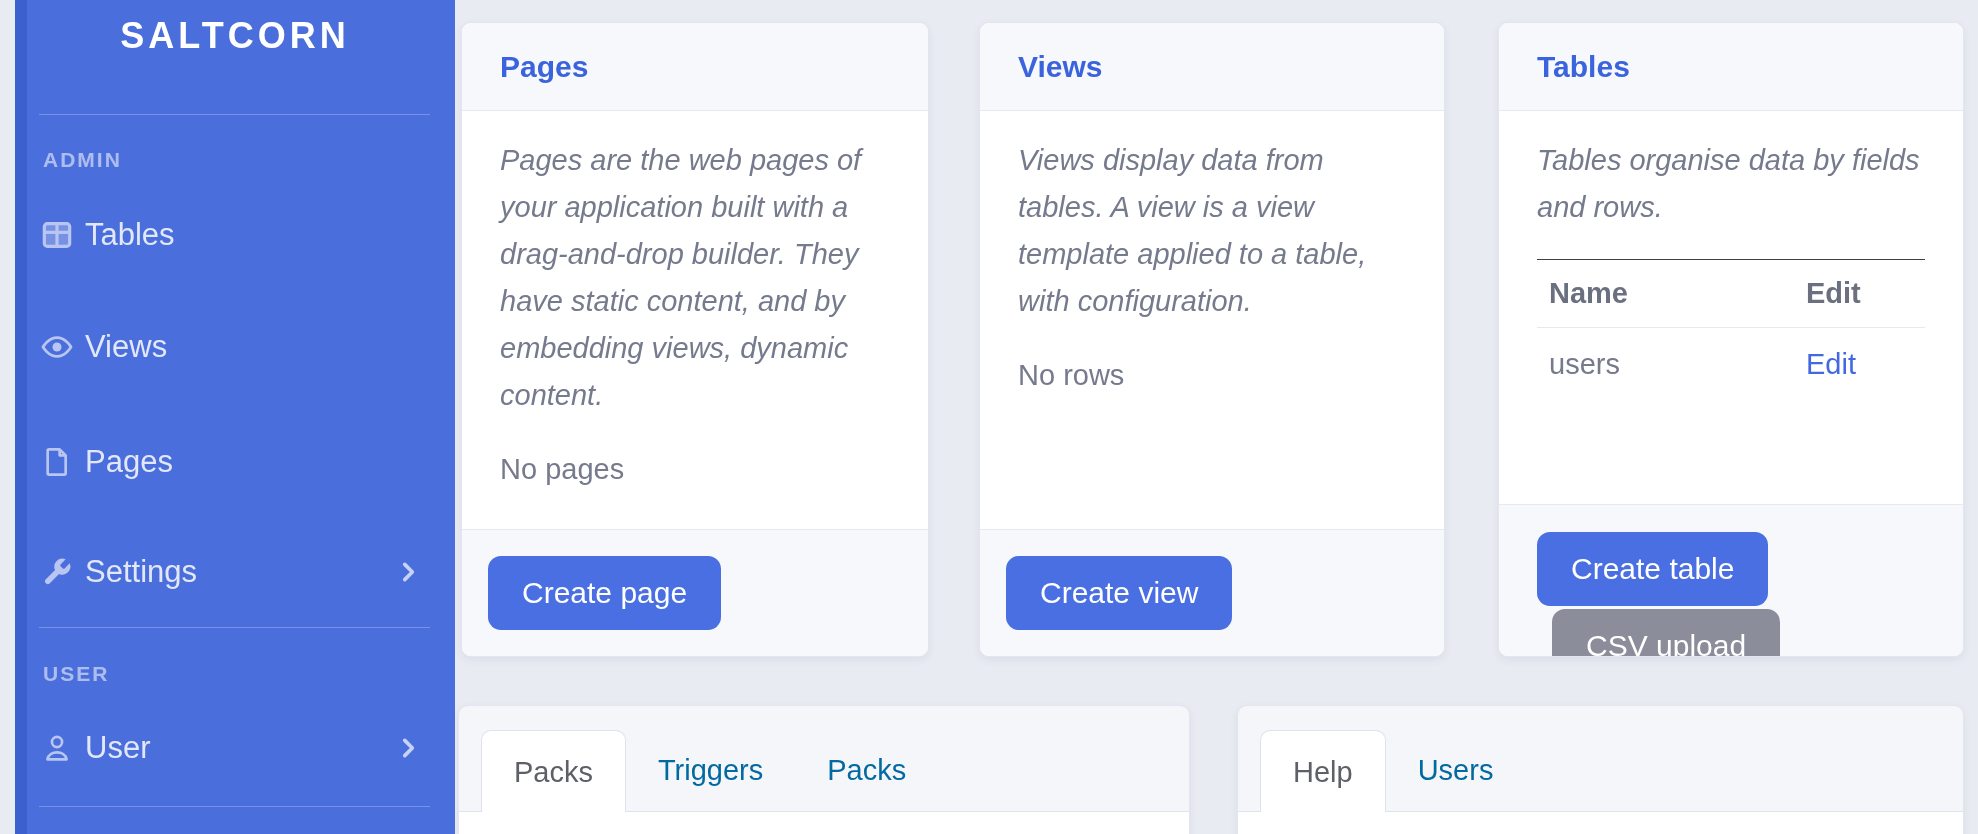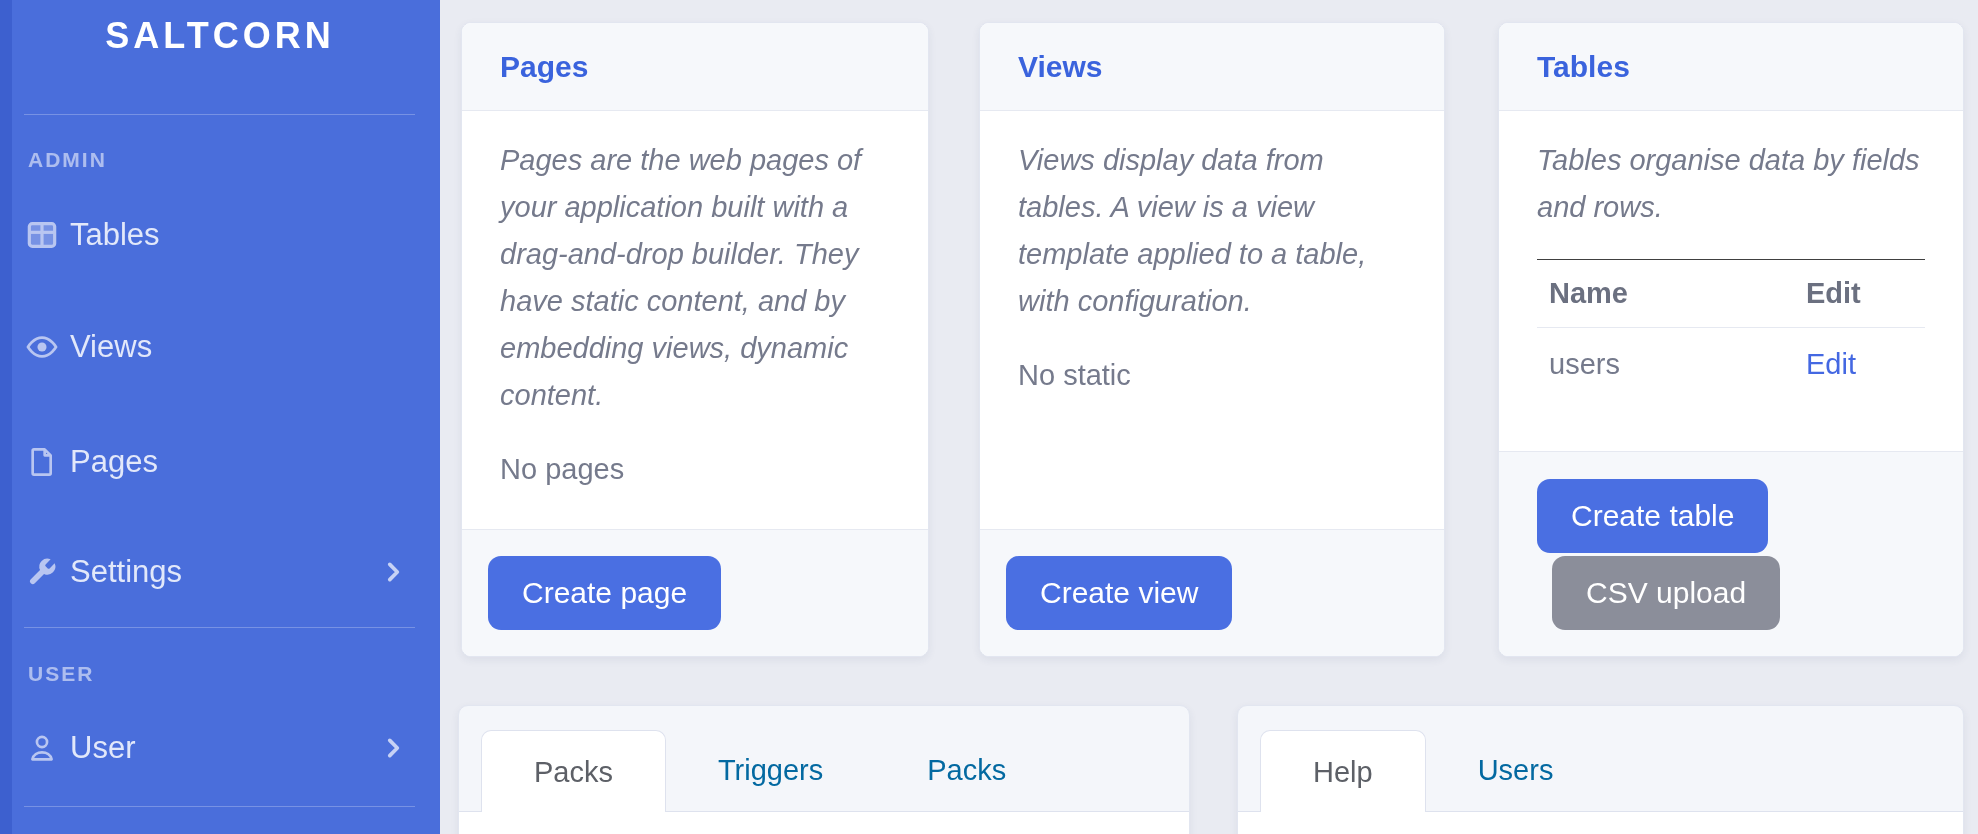--- a/index.html
+++ b/index.html
@@ -3,21 +3,21 @@
 <meta charset="utf-8">
 <style>
   html,body{margin:0;padding:0;}
   body{
     width:1978px;height:834px;position:relative;overflow:hidden;
     background:#e9ebf2;
     font-family:"Liberation Sans",sans-serif;
     -webkit-font-smoothing:antialiased;
   }
   
-  .sidebar{position:absolute;left:0;top:0;width:440px;height:834px;background:#4a6edb;}
+  .sidebar{position:absolute;left:15px;top:0;width:440px;height:834px;background:#4a6edb;}
   .sidebar-edge{position:absolute;left:0;top:0;width:12px;height:834px;background:#3d60cf;}
   .brand{position:absolute;left:0;top:14px;width:440px;height:44px;line-height:44px;
     text-align:center;color:#ffffff;font-size:36px;font-weight:800;letter-spacing:4px;cursor:pointer;}
   .sdivider{position:absolute;left:24px;width:391px;border-top:1px solid rgba(255,255,255,.25);}
   .slabel{position:absolute;left:28px;color:rgba(255,255,255,.55);font-size:21px;font-weight:700;letter-spacing:2px;text-align:center;}
   .sitem{position:absolute;left:0;width:440px;height:56px;display:flex;align-items:center;cursor:pointer;}
   .sicon{width:32px;height:32px;margin-left:26px;color:#b9c6f1;display:flex;align-items:center;justify-content:center;flex:none;}
   .sicon svg{width:32px;height:32px;display:block;}
   .slab{margin-left:12px;color:#e2e8fa;font-size:31px;}
   .schev{position:absolute;right:34px;width:26px;height:26px;color:#c7d2f5;}
@@ -25,38 +25,38 @@
   
   .card{position:absolute;background:#ffffff;border:1px solid #e2e6f0;border-radius:10px;
     box-shadow:0 3px 8px rgba(40,50,100,.07);overflow:hidden;}
   .card-h{height:88px;background:#f6f8fb;border-bottom:1px solid #e6e9f1;display:flex;align-items:center;padding-left:38px;box-sizing:border-box;}
   .card-title{color:#3a63dd;font-size:30px;font-weight:700;margin:0;}
   .card-b{padding:26px 38px 0 38px;}
   .desc{font-style:italic;color:#757a8c;font-size:29px;line-height:47px;margin:0;}
   .empty{color:#757a8c;font-size:29px;margin:34px 0 0 0;}
   .card-f{position:absolute;left:0;right:0;bottom:0;background:#f6f8fb;border-top:1px solid #e6e9f1;box-sizing:border-box;}
   .card-f.short{height:127px;display:flex;align-items:center;padding-left:26px;}
-  .card-f.tall{height:205px;padding:27px 0 0 38px;}
+  .card-f.tall{height:152px;padding:27px 0 0 38px;}
   .btn{display:inline-flex;align-items:center;justify-content:center;height:74px;padding:0 34px;
     border:none;border-radius:13px;font-size:30px;color:#ffffff;font-family:inherit;cursor:pointer;}
   .btn.primary{background:#4a6fe2;}
   .btn.secondary{background:#8b8e9a;text-align:center;}
   .csv-btn{display:block;margin:3px 0 0 15px;}
   
   .mini-table{width:100%;border-collapse:collapse;margin-top:28px;}
   .mini-table th{border-top:1px solid #404040;border-bottom:1px solid #e6e9f1;
     text-align:left;color:#6b7080;font-size:29px;font-weight:700;padding:17px 0 17px 12px;}
   .mini-table td{padding:20px 0 20px 12px;font-size:29px;color:#757a8c;}
   .mini-table .col-name{width:245px;}
   .edit-link{color:#4468e2;text-decoration:none;cursor:pointer;}
   
   .tabcard{position:absolute;height:200px;background:#f4f6fa;border:1px solid #e2e6f0;border-radius:10px;
     box-shadow:0 3px 8px rgba(40,50,100,.07);overflow:hidden;}
   .tabnav{display:flex;align-items:flex-end;padding:23px 0 0 22px;border-bottom:1px solid #dee2ee;position:relative;}
-  .tab{height:82px;line-height:82px;padding:0 52px;font-size:29px;box-sizing:border-box;cursor:pointer;}
+  .tab{height:82px;line-height:82px;padding:0 32px;font-size:29px;box-sizing:border-box;cursor:pointer;}
   .tab.active{background:#ffffff;border:1px solid #dee2ee;border-bottom:none;border-radius:10px 10px 0 0;
     color:#5d6067;margin-bottom:-1px;}
   .tab.inactive{color:#0369a1;}
   .tabpanel{background:#ffffff;height:94px;}
 </style>
 </head>
 <body>
 
 <aside class="sidebar">
   <div class="sidebar-edge"></div>
@@ -149,21 +149,21 @@
     <button class="btn primary">Create page</button>
   </footer>
 </section>
 
 <section class="card" style="left:979px;top:22px;width:464px;height:633px">
   <header class="card-h">
     <h2 class="card-title">Views</h2>
   </header>
   <div class="card-b">
     <p class="desc">Views display data from tables. A view is a view template applied to a table, with configuration.</p>
-    <p class="empty">No static</p>
+    <p class="empty">No rows</p>
   </div>
   <footer class="card-f short">
     <button class="btn primary">Create view</button>
   </footer>
 </section>
 
 <section class="card" style="left:1498px;top:22px;width:464px;height:633px">
   <header class="card-h">
     <h2 class="card-title">Tables</h2>
   </header>

